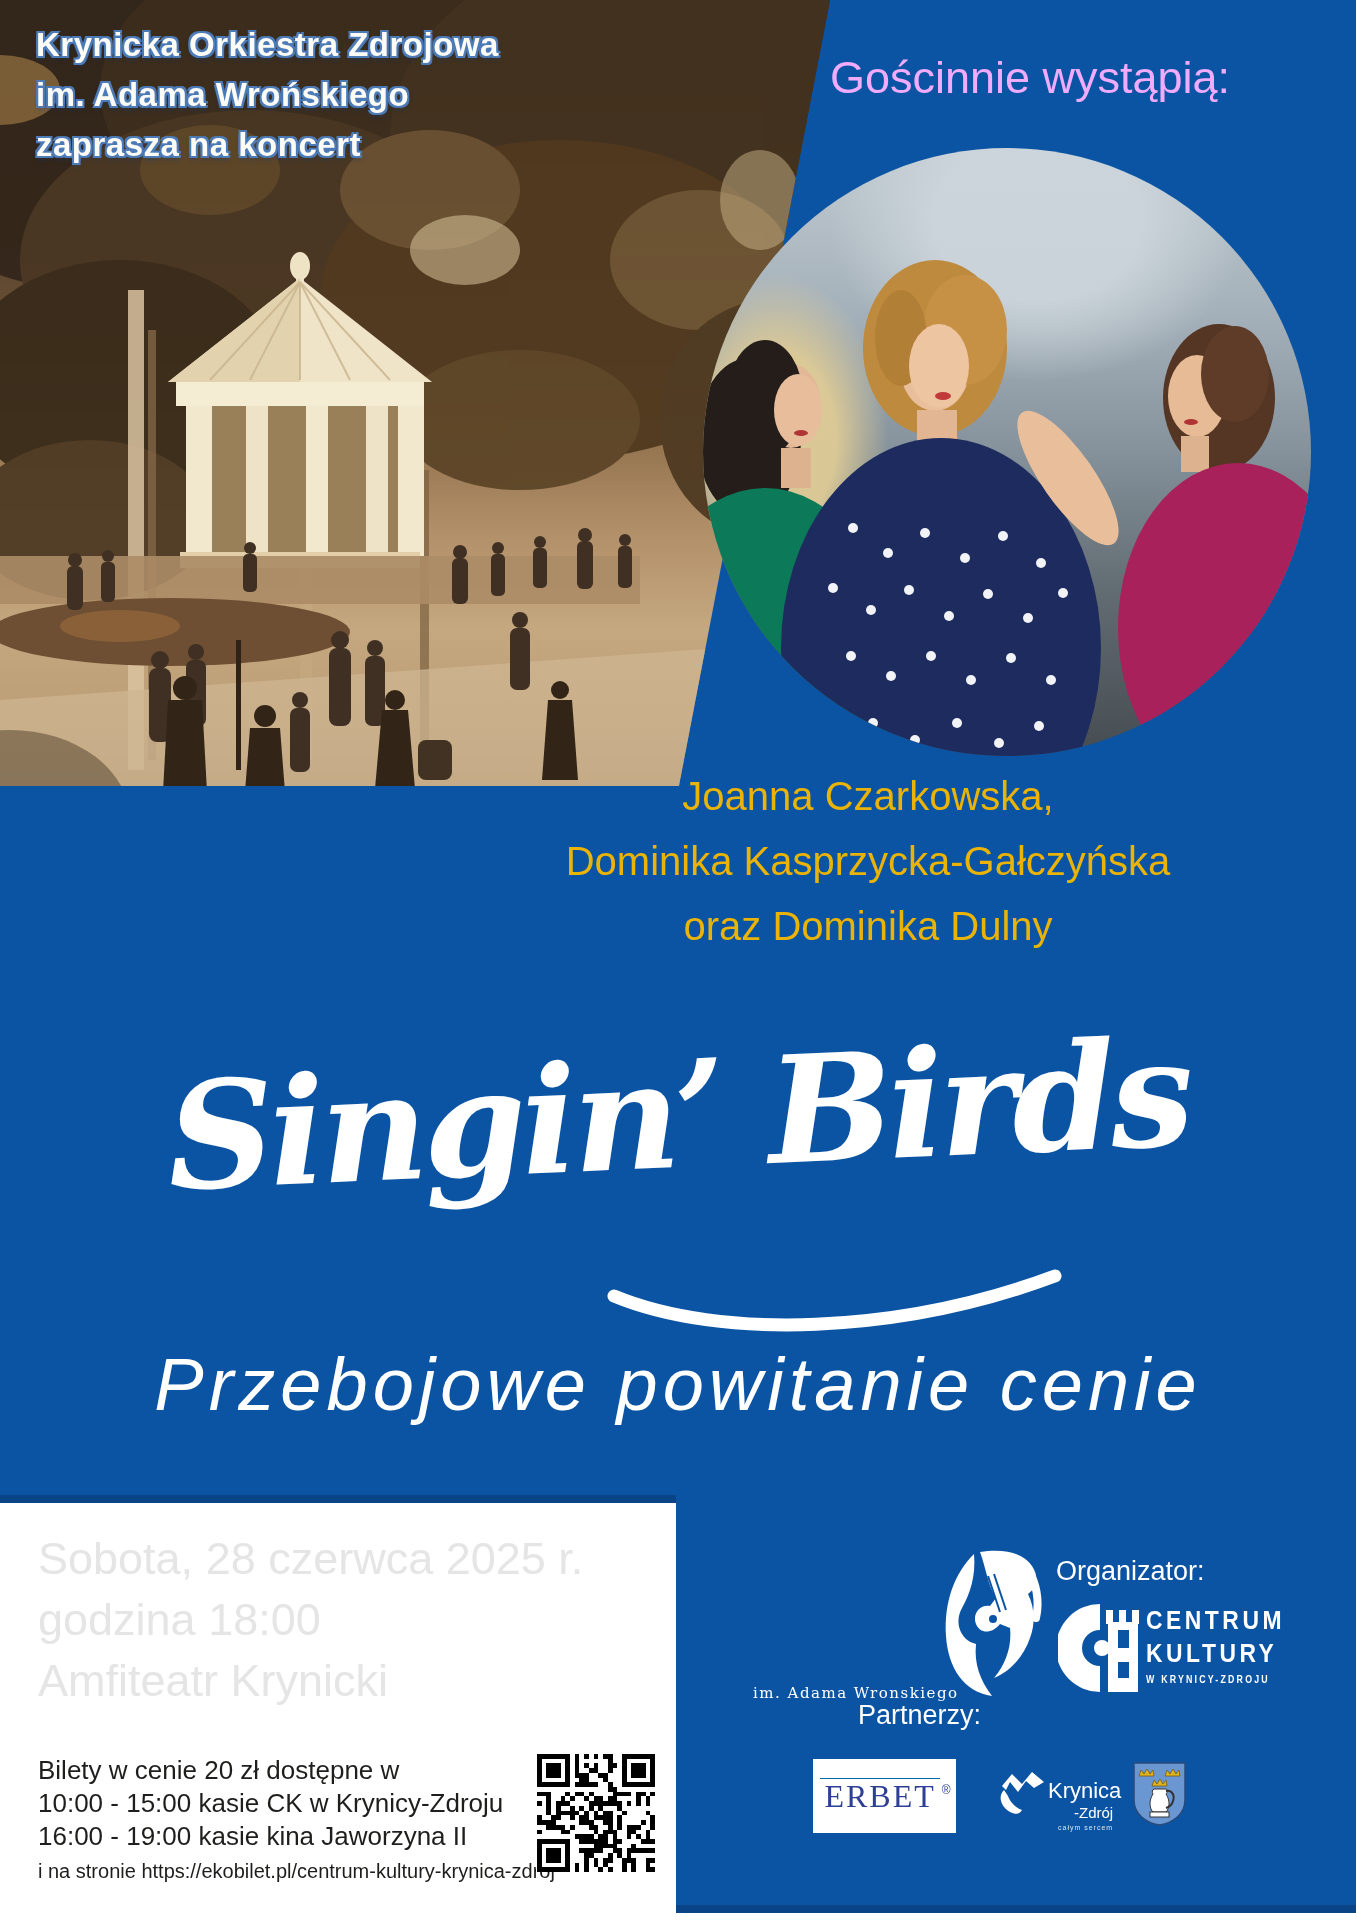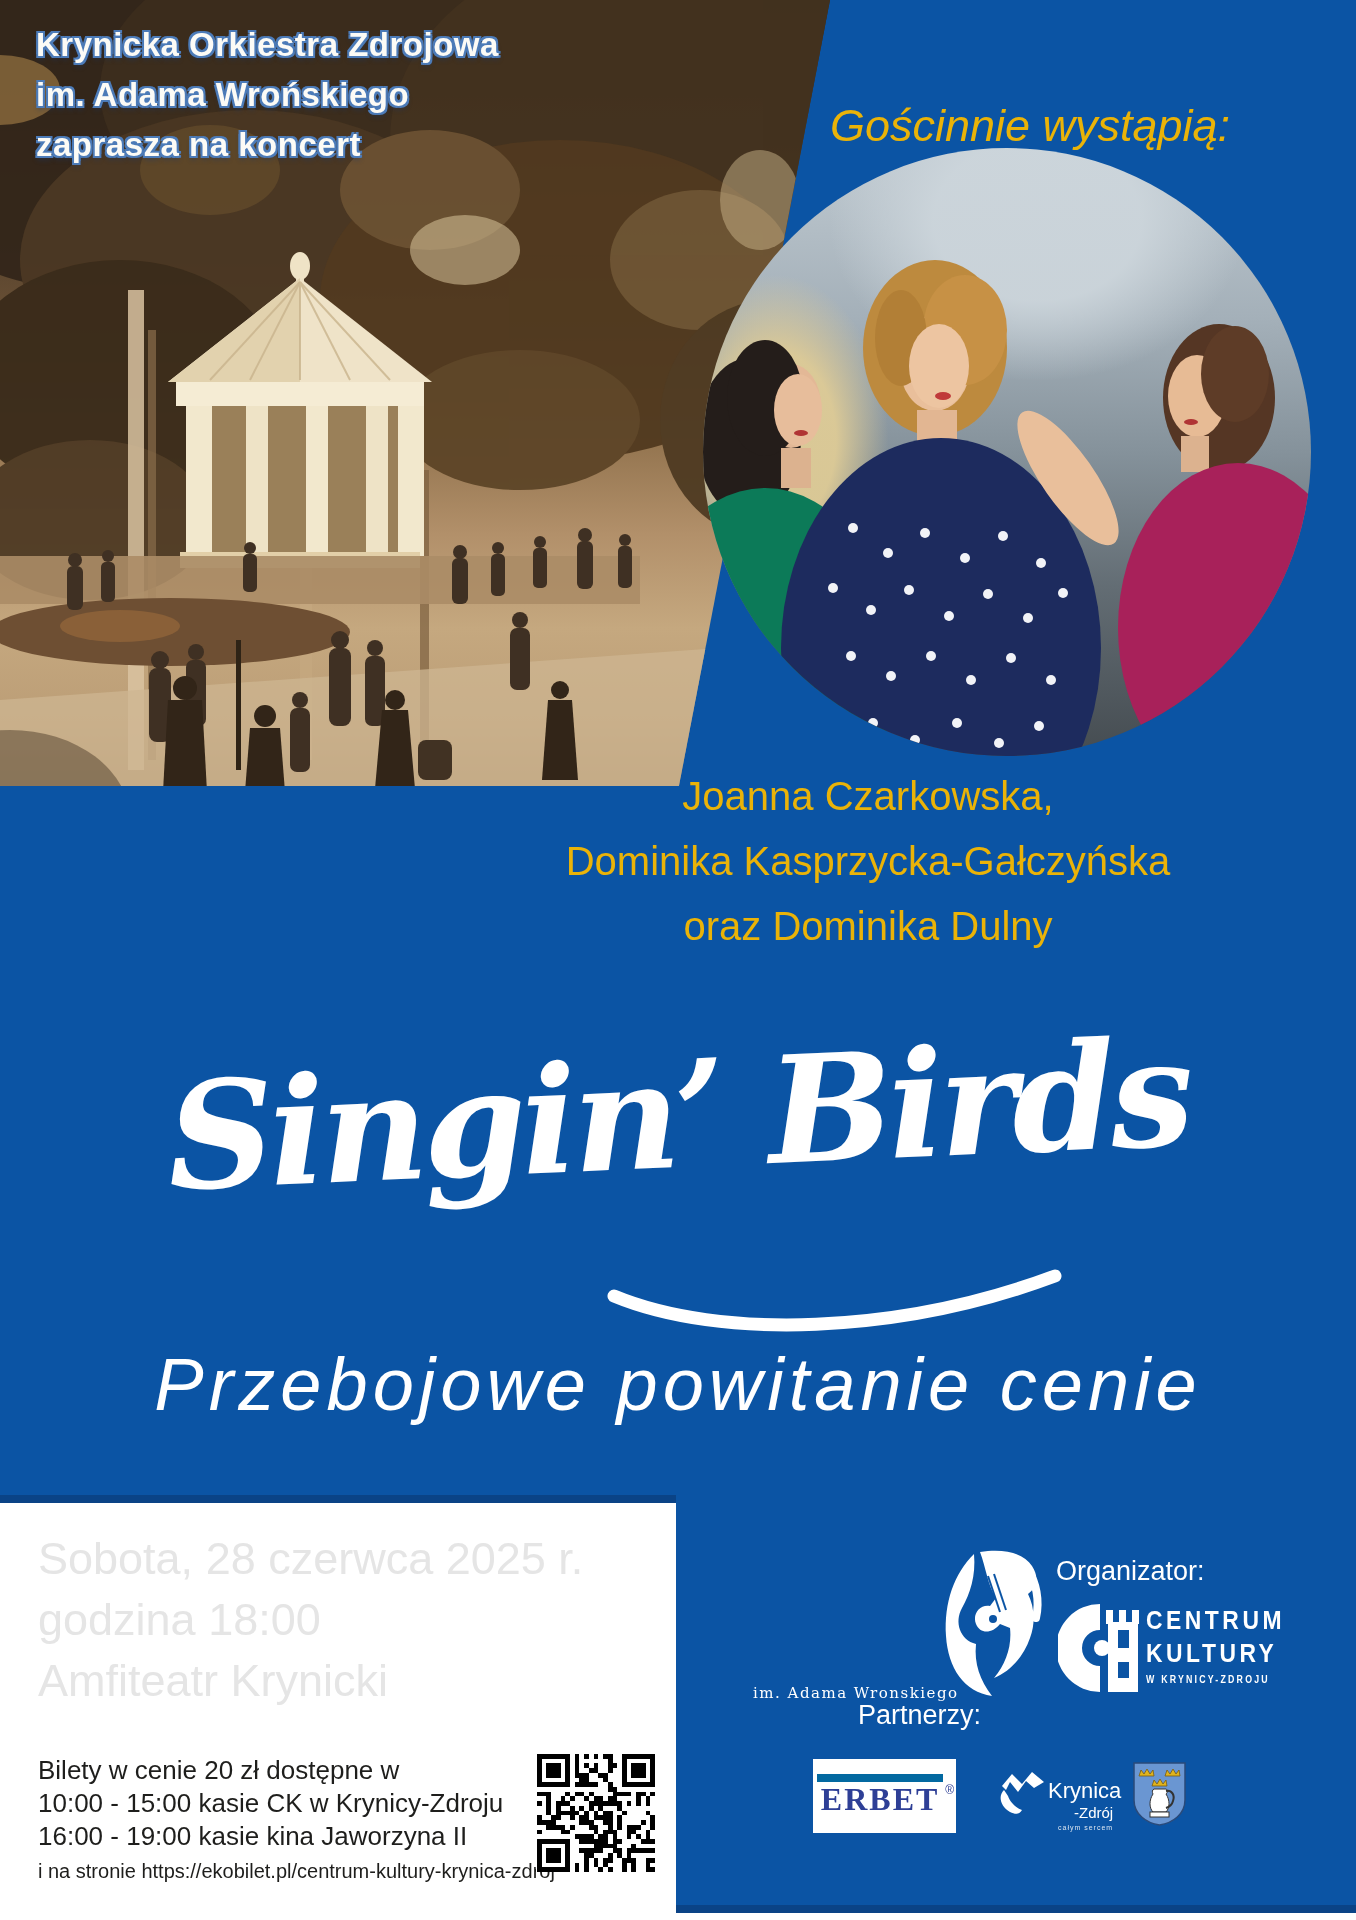--- a/index.html
+++ b/index.html
@@ -14,21 +14,21 @@
                     #93744f 56%,#b2906a 68%,#c5a87f 80%,#bb9d76 92%,#a98c67 100%);}
   .photo svg{position:absolute;left:0;top:0;}
 
   
   .invite{position:absolute;left:36px;top:20px;line-height:50px;font-size:33px;font-weight:bold;
           color:#fcfbf6;letter-spacing:.5px;
           text-shadow:2px 2px 0 #4c7bb8,-2px 2px 0 #4c7bb8,2px -2px 0 #4c7bb8,-2px -2px 0 #4c7bb8,0 4px 5px rgba(25,55,105,.45);}
 
   
   .guests-label{position:absolute;left:810px;top:52px;width:440px;text-align:center;
-                font-size:45px;font-style:italic;color:#eab308;font-weight:normal;margin-top:48px;}
+                font-size:45px;color:#f0abfc;font-weight:normal;}
   .circle{position:absolute;left:703px;top:148px;width:608px;height:608px;border-radius:50%;overflow:hidden;
           background:
             radial-gradient(ellipse 150px 220px at 12% 48%,rgba(222,203,150,.95) 0 40%,rgba(222,203,150,0) 75%),
             radial-gradient(ellipse 260px 200px at 55% 12%,rgba(205,214,220,.9) 0 40%,rgba(205,214,220,0) 80%),
             linear-gradient(180deg,#bfc9d0 0%,#a4b0b9 28%,#85929b 50%,#636d74 72%,#454c51 100%);}
   .names{position:absolute;left:560px;top:764px;width:616px;text-align:center;
          font-size:40px;line-height:65px;color:#eab308;font-weight:normal;}
 
   
   .script-title{position:absolute;left:0;top:1028px;width:1356px;text-align:center;
@@ -54,22 +54,22 @@
             font-size:15px;letter-spacing:1.5px;color:#fff;}
   .jug-icon{position:absolute;left:936px;top:1548px;}
   .org-label{position:absolute;left:1056px;top:1556px;font-size:27px;color:#fff;}
   .ck-logo{position:absolute;left:1058px;top:1600px;}
   .ck-text{position:absolute;left:1146px;top:1604px;color:#fff;transform:scaleX(.88);transform-origin:left top;}
   .ck-text .l1,.ck-text .l2{font-size:26px;font-weight:bold;letter-spacing:4px;line-height:33px;}
   .ck-text .l3{font-size:10px;font-weight:bold;letter-spacing:2.5px;margin-top:4px;}
   .partner-label{position:absolute;left:826px;top:1700px;font-size:27px;color:#fff;margin-left:32px;}
   .erbet{position:absolute;left:813px;top:1759px;width:143px;height:74px;background:#fff;
          display:flex;align-items:center;justify-content:center;}
-  .erbet .wordmark{font-family:"Liberation Serif",serif;font-weight:bold;font-size:32px;
-                   color:#2e3f96;letter-spacing:2px;border-top:8px solid #0369a1;padding:0 4px 2px 4px;line-height:34px;}
+  .erbet .wordmark{font-family:"Liberation Serif",serif;font-weight:normal;font-size:32px;
+                   color:#2e3f96;letter-spacing:2px;border-top:1px solid #0369a1;padding:0 4px 2px 4px;line-height:34px;}
   .erbet .reg{font-size:12px;color:#2e3f96;vertical-align:top;position:relative;top:-6px;left:2px;}
   .krynica{position:absolute;left:996px;top:1768px;width:150px;color:#fff;}
   .krynica .k1{position:absolute;left:52px;top:10px;font-size:22px;}
   .krynica .k2{position:absolute;left:78px;top:36px;font-size:15px;}
   .krynica .k3{position:absolute;left:62px;top:56px;font-size:7px;letter-spacing:1px;opacity:.85;}
   .herb{position:absolute;left:1133px;top:1762px;}
   .divider-bottom{position:absolute;left:676px;top:1905px;width:680px;height:9px;background:#0a4386;}
   .bottom-strip{position:absolute;left:0;top:1913px;width:1356px;height:7px;background:#ffffff;}
 </style>
 </head>

